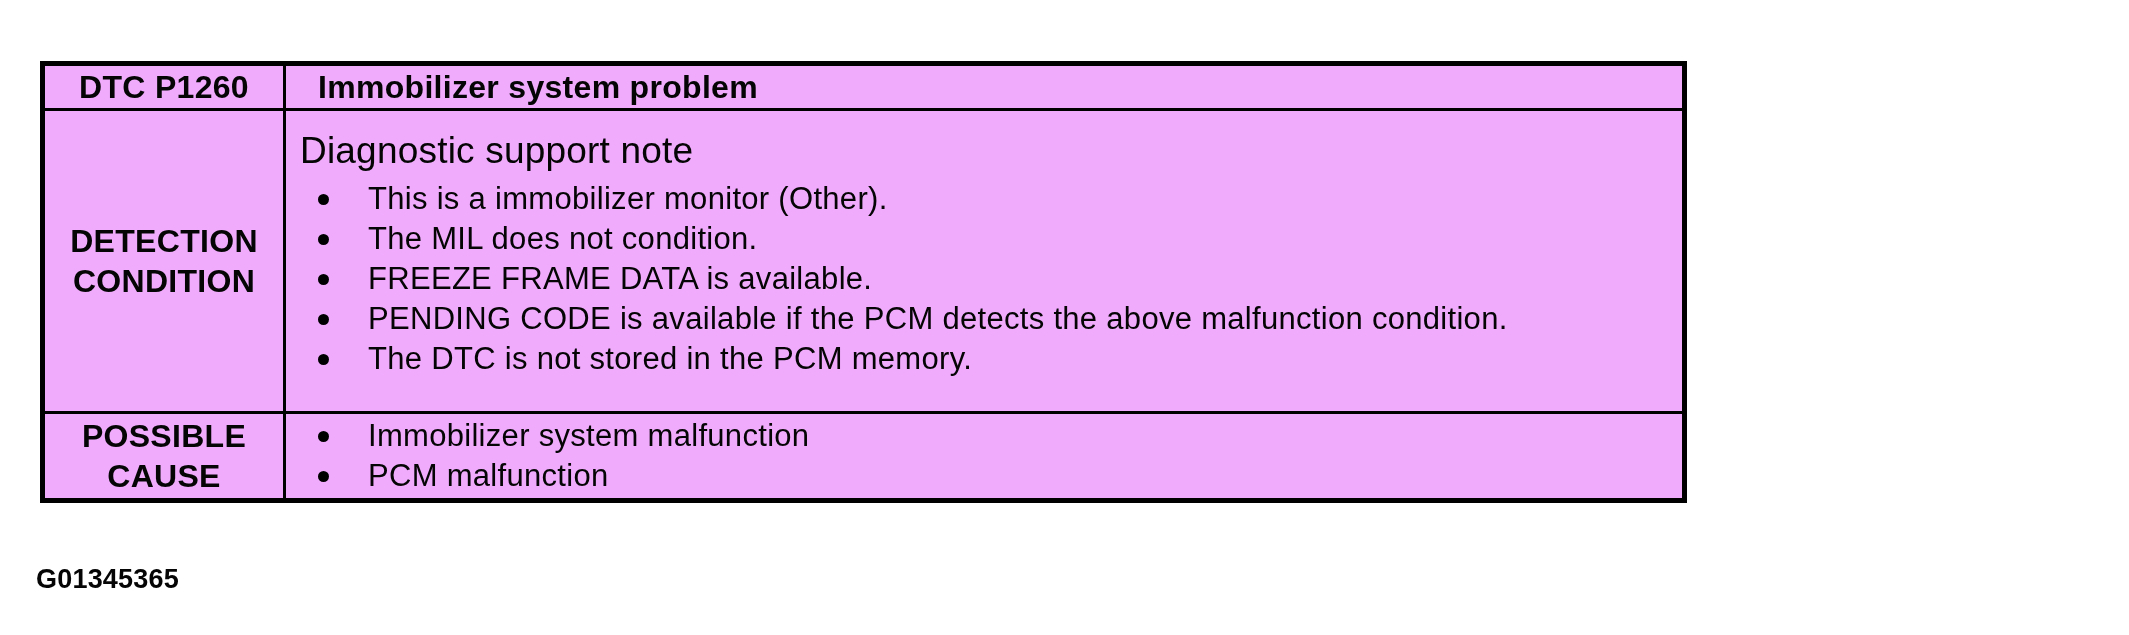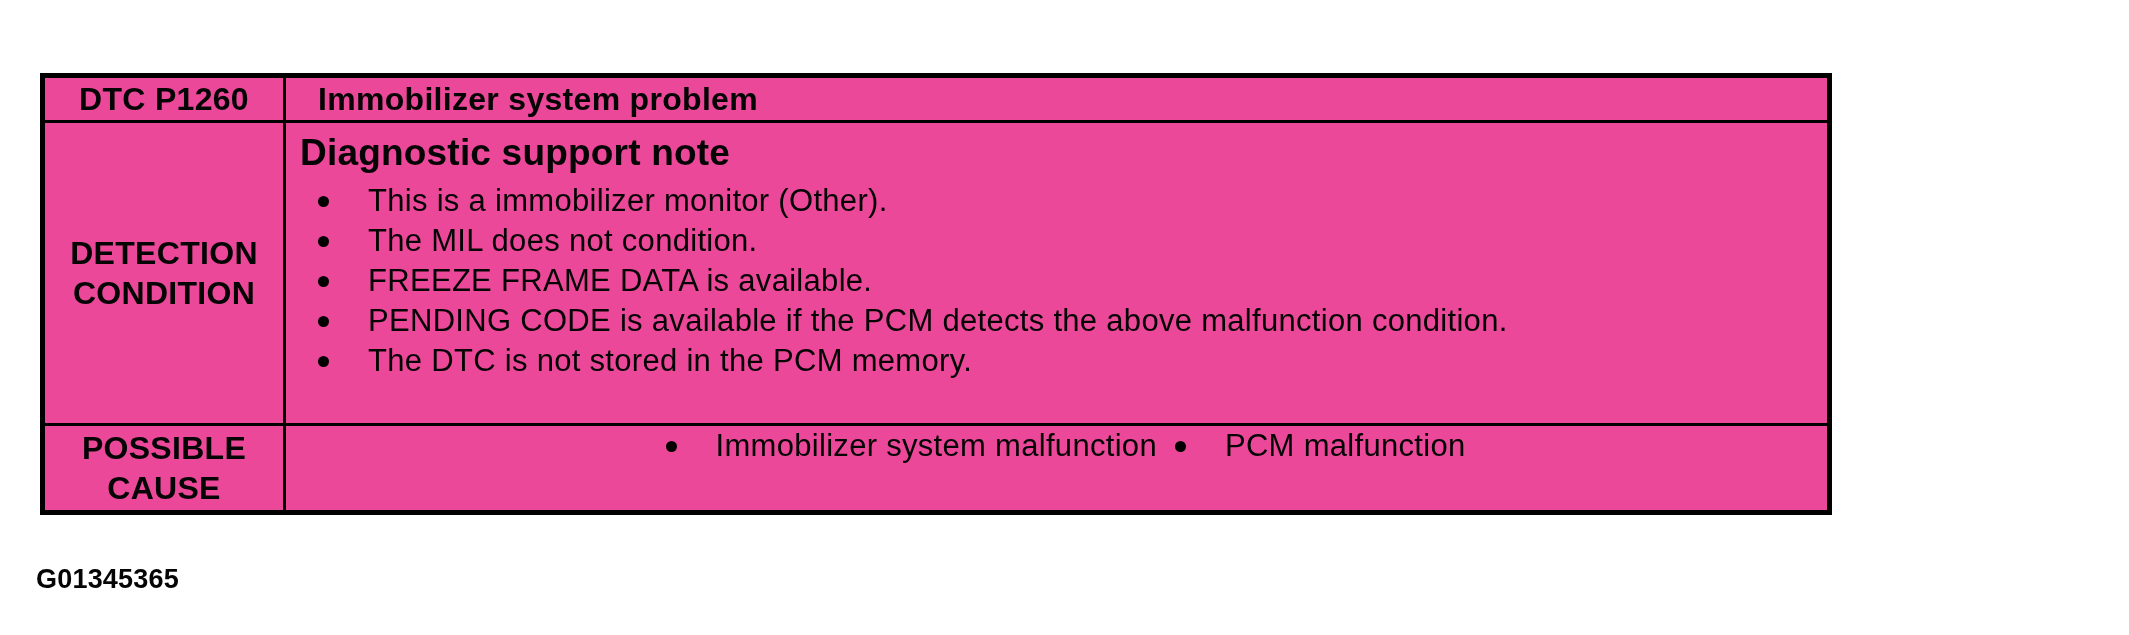--- a/index.html
+++ b/index.html
@@ -12,29 +12,29 @@
     width: 2129px;
     height: 635px;
     background: #ffffff;
     font-family: "Liberation Sans", sans-serif;
     color: #050505;
     overflow: hidden;
   }
   .dtc-table {
     position: absolute;
     left: 40px;
-    top: 73px;
-    width: 1792px;
+    top: 61px;
+    width: 1647px;
     height: 442px;
     border: 5px solid #000000;
     box-sizing: border-box;
     display: grid;
     grid-template-columns: 241px 1fr;
     grid-template-rows: 45px 303px auto;
-    background: #ec4899;
+    background: #f0abfc;
   }
   .cell {
     box-sizing: border-box;
     overflow: hidden;
   }
   .label-cell {
     border-right: 3px solid #000000;
     display: flex;
     flex-direction: column;
     align-items: center;
@@ -57,43 +57,43 @@
     letter-spacing: 0.3px;
   }
   .content-cell {
     padding: 6px 14px 4px 14px;
     font-size: 31px;
     line-height: 40px;
     letter-spacing: 0.3px;
   }
   .pc-cell {
     display: flex;
-    flex-direction: row;
+    flex-direction: column;
     justify-content: center;
     padding-top: 0;
     padding-bottom: 0;
   }
   .bullet-line {
     display: flex;
     align-items: flex-start;
     line-height: 40px;
   }
   .dot {
     width: 11px;
     height: 11px;
     border-radius: 50%;
     background: #000000;
     flex: none;
     margin: 15px 39px 0 18px;
   }
   .note-heading {
-    font-weight: 700;
+    font-weight: 400;
     font-size: 37px;
     line-height: 44px;
-    margin: 2px 0 6px 0;
+    margin: 12px 0 6px 0;
     letter-spacing: 0.2px;
   }
   .figure-code {
     position: absolute;
     left: 36px;
     top: 541px;
     font-size: 27px;
     font-weight: 700;
     letter-spacing: 0.2px;
     margin-top: 23px;

